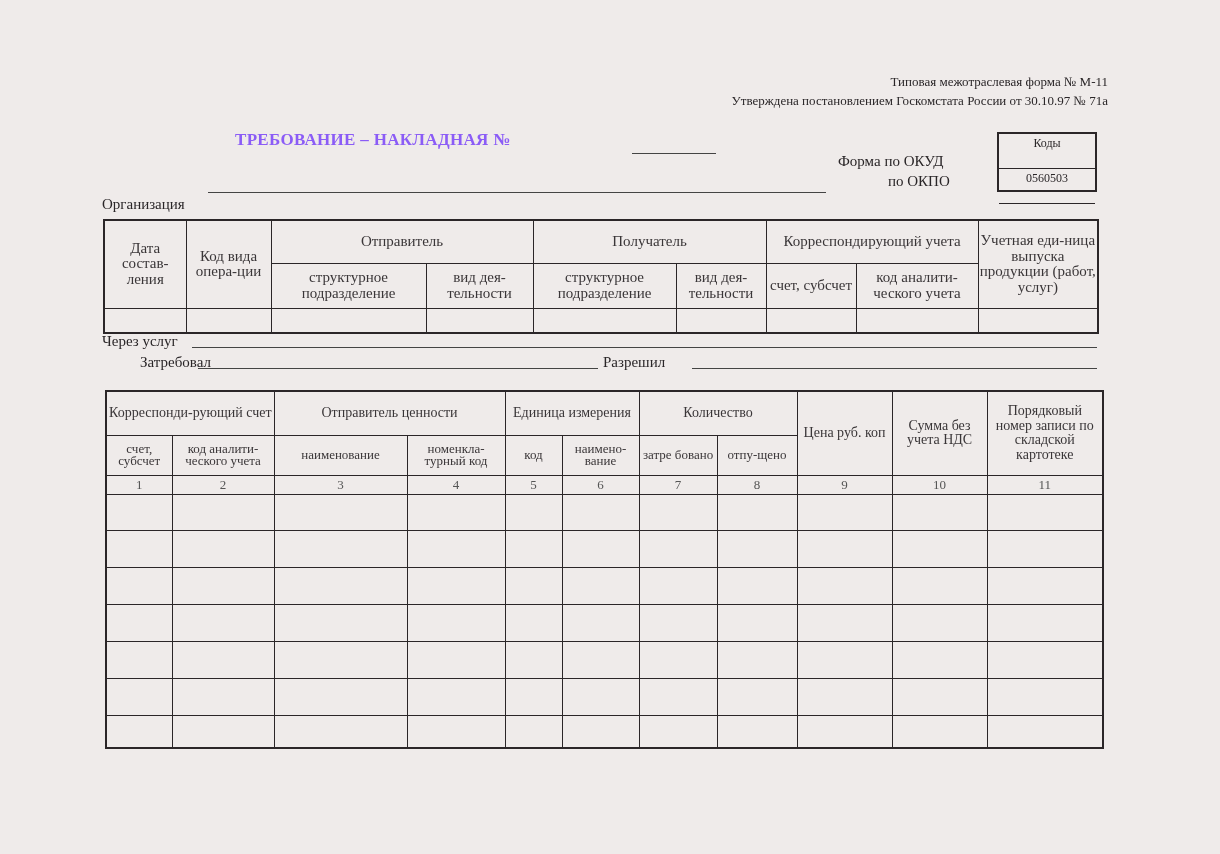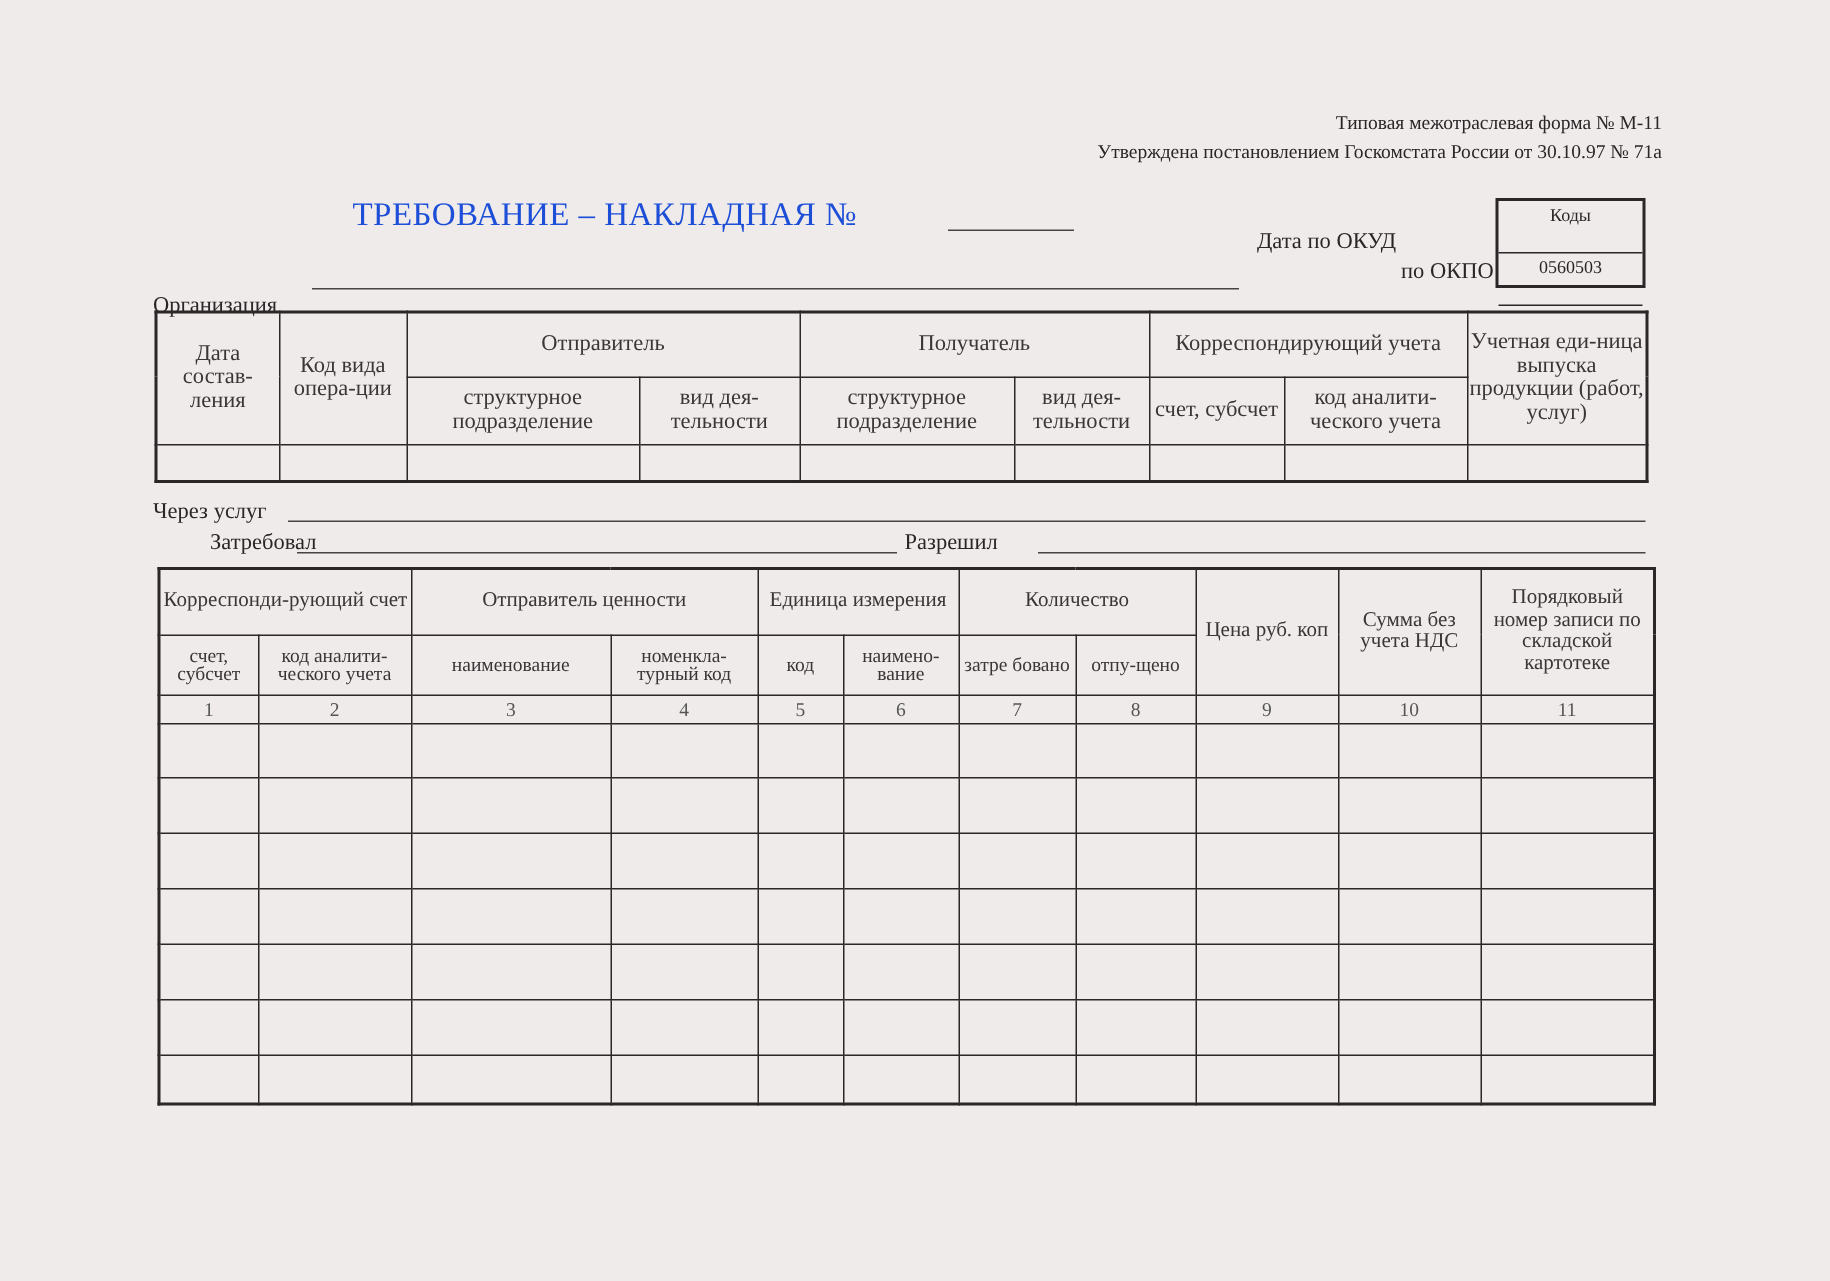--- a/index.html
+++ b/index.html
@@ -5,52 +5,52 @@
     html, body { margin:0; padding:0; }
     body {
       width:1220px; height:854px; position:relative; overflow:hidden;
       background:#efebea;
       font-family:"Liberation Serif", "DejaVu Serif", serif;
       color:#2a2628;
     }
     .abs { position:absolute;font-family:Liberation Serif, serif; }
     .hdr-line { font-size:13px; text-align:right; white-space:nowrap; }
     .title {
-      font-family:"Liberation Serif", serif; font-weight:normal; font-size:22px;
-      color:#1d4ed8; letter-spacing:0.3px; white-space:nowrap;
+      font-family:"Liberation Serif", serif; font-weight:bold; font-size:17px;
+      color:#8b5cf6; letter-spacing:0.3px; white-space:nowrap;
     }
     .uline { border-bottom:1px solid #444; height:0; }
     .lbl { font-size:15px; white-space:nowrap; }
     .codes { border:2px solid #2b2628; box-sizing:border-box; }
     .codes div { height:35px; border-bottom:1px solid #2b2628; font-size:12px; text-align:center; line-height:19px; box-sizing:border-box; }
     .codes div:last-child { border-bottom:none; }
 
-    table.grid { border-collapse:collapse; position:absolute; table-layout:fixed; }
+    table.grid { border-collapse:collapse; position:absolute; table-layout:fixed;margin-top:12px; }
     table.grid td {
       border:1.5px solid #2b2628; text-align:center; vertical-align:middle;
       padding:0 1px; line-height:1.05; color:#3a3638; overflow:hidden;
     }
     table.grid.outer { border:2.5px solid #2b2628; }
     .t1 td { font-size:15px; }
     .t2 td { font-size:14px; }
     .t2 td.small { font-size:13px; line-height:0.95; }
     .t2 td.num { font-size:13px; height:18px; color:#555; }
     .sep-top td { border-top:2.5px solid #2b2628; }
   </style>
 </head>
 <body>
 
 <div class="abs hdr-line" style="right:112px; top:74px;">Типовая  межотраслевая форма № М-11</div>
 <div class="abs hdr-line" style="right:112px; top:93px;">Утверждена постановлением Госкомстата России от 30.10.97 № 71а</div>
 
 <div class="abs title" style="left:235px; top:130px;">ТРЕБОВАНИЕ – НАКЛАДНАЯ №</div>
 <div class="abs uline" style="left:632px; top:153px; width:84px;"><span></span></div>
 
-<div class="abs lbl" style="left:838px; top:153px;">Дата по ОКУД</div>
-<div class="abs lbl" style="left:888px; top:173px;margin-left:46px;">по ОКПО</div>
+<div class="abs lbl" style="left:838px; top:153px;">Форма по ОКУД</div>
+<div class="abs lbl" style="left:888px; top:173px;">по ОКПО</div>
 
 <div class="abs codes" style="left:997px; top:132px; width:100px; height:60px;">
   <div>Коды</div>
   <div>0560503</div>
   <div></div>
 </div>
 
 <div class="abs lbl" style="left:102px; top:196px;">Организация</div>
 <div class="abs uline" style="left:208px; top:192px; width:618px;"><span></span></div>
 

